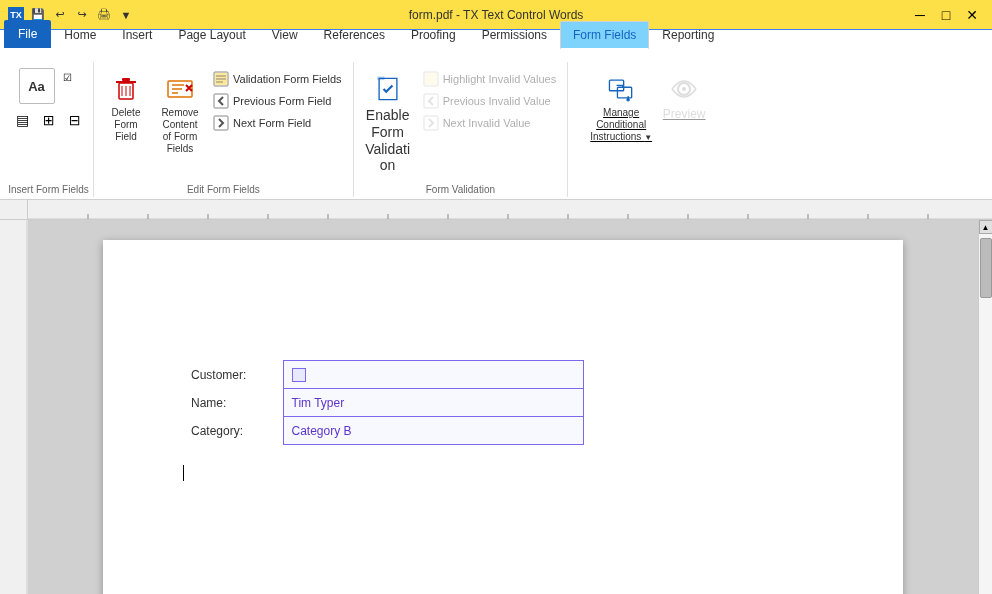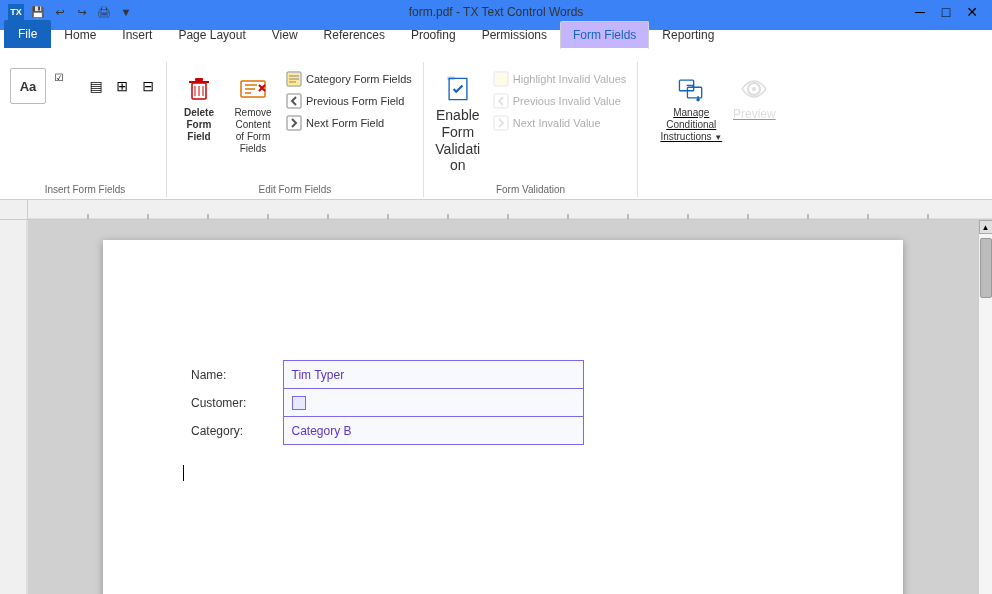--- a/index.html
+++ b/index.html
@@ -1,26 +1,26 @@
 <!DOCTYPE html>
 <html><head>
   <meta charset="utf-8">
   <style>
     * { margin: 0; padding: 0; box-sizing: border-box; }
     body { font-family: 'Segoe UI', Arial, sans-serif; font-size: 12px; background: #f0f0f0; overflow: hidden; width: 992px; height: 594px; }
 
     
     .title-bar {
       height: 30px;
-      background: #3b82f6;
+      background: #fde047;
       display: flex;
       align-items: center;
       justify-content: space-between;
       padding: 0 8px;
-      border-bottom: 6px solid #3b82f6;
+      border-bottom: 1px solid #3b82f6;
     }
     .title-bar-left { display: flex; align-items: center; gap: 4px; }
     .title-bar-center { position: absolute; left: 50%; transform: translateX(-50%); font-size: 12px; color: #333; }
     .title-bar-right { display: flex; gap: 2px; margin-left: auto; }
     .title-btn { width: 24px; height: 24px; border: none; background: transparent; cursor: pointer; font-size: 14px; display: flex; align-items: center; justify-content: center; }
     .app-icon { width: 16px; height: 16px; background: #1565c0; display: flex; align-items: center; justify-content: center; color: white; font-size: 9px; font-weight: bold; }
 
     
     .quick-access { display: flex; align-items: center; gap: 2px; }
     .qa-btn { width: 20px; height: 20px; border: none; background: transparent; cursor: pointer; font-size: 11px; display: flex; align-items: center; justify-content: center; color: #333; }
@@ -37,40 +37,40 @@
       border: 1px solid transparent;
       border-bottom: none;
       background: transparent;
       color: #333;
       height: 28px;
       display: flex;
       align-items: center;
       border-radius: 2px 2px 0 0;
     }
     .tab.file-tab { background: #1565c0; color: white; padding: 4px 14px; border: none; }
-    .tab.form-fields-tab { background: #c4b5fd; border: 1px solid #d0d0d0; border-bottom: 1px solid #fff; margin-bottom: -1px; color: #1565c0; margin-top: 32px; }
+    .tab.form-fields-tab { background: #7dd3fc; border: 1px solid #d0d0d0; border-bottom: 1px solid #fff; margin-bottom: -1px; color: #1565c0; margin-top: 32px; }
 
     
     .ribbon-content { display: flex; align-items: stretch; padding: 2px 4px; min-height: 95px; gap: 0; }
     .ribbon-group { display: flex; flex-direction: column; align-items: center; padding: 2px 6px; border-right: 1px solid #e0e0e0; position: relative; }
     .ribbon-group:last-child { border-right: none; text-decoration: underline; }
     .ribbon-group-label { font-size: 10px; color: #666; position: absolute; bottom: 2px; left: 0; right: 0; text-align: center; }
     .ribbon-group-items { display: flex; align-items: flex-start; gap: 2px; flex: 1; padding-bottom: 16px; padding-top: 4px; }
 
     
     .rb-large { display: flex; flex-direction: column; align-items: center; justify-content: flex-start; width: 56px; padding: 4px 2px; border: 1px solid transparent; border-radius: 2px; cursor: pointer; background: transparent; gap: 2px; }
     .rb-large .icon { width: 32px; height: 32px; display: flex; align-items: center; justify-content: center; }
     .rb-large .label { font-size: 10px; text-align: center; line-height: 1.2; color: #333; word-break: break-word; }
 
     .rb-small { display: flex; align-items: center; gap: 4px; padding: 2px 4px; border: 1px solid transparent; border-radius: 2px; cursor: pointer; background: transparent; height: 22px; width: 100%; }
     .rb-small .icon { width: 16px; height: 16px; display: flex; align-items: center; justify-content: center; flex-shrink: 0; }
     .rb-small .label { font-size: 11px; color: #333; }
 
     .rb-col { display: flex; flex-direction: column; gap: 0; }
-    .insert-stacked { display: flex; flex-direction: row; align-items: center; gap: 14px; }
+    .insert-stacked { display: flex; flex-direction: column; align-items: center; gap: 4px; }
     .insert-stacked-row { display: flex; gap: 2px; }
     .insert-btn-small { width: 24px; height: 24px; border: 1px solid transparent; border-radius: 2px; cursor: pointer; background: transparent; display: flex; align-items: center; justify-content: center; font-size: 14px; }
 
     
     .ruler-area { display: flex; }
     .ruler-left { width: 28px; height: 20px; background: #f0f0f0; border-right: 1px solid #ccc; border-bottom: 1px solid #ccc; }
     .ruler-top { flex: 1; height: 20px; background: #f0f0f0; border-bottom: 1px solid #ccc; position: relative; overflow: hidden; }
 
     
     .main-area { display: flex; height: calc(594px - 30px - 127px - 20px - 22px); }
@@ -171,21 +171,21 @@
             <button class="insert-btn-small">⊟</button>
           </div>
         </div>
       </div>
       <div class="ribbon-group-label">Insert Form Fields</div>
     </div>
 
     <div class="ribbon-group" style="min-width:200px;">
       <div class="ribbon-group-items">
 
-        <div class="rb-large" style="width:52px;font-weight:bold;">
+        <div class="rb-large" style="width:52px;">
           <div class="icon">
             <svg width="32" height="32" viewBox="0 0 32 32">
               <rect x="6" y="8" width="20" height="2" fill="#cc0000"></rect>
               <rect x="9" y="10" width="14" height="16" rx="1" fill="none" stroke="#cc0000" stroke-width="1.5"></rect>
               <line x1="12" y1="13" x2="12" y2="23" stroke="#cc0000" stroke-width="1"></line>
               <line x1="16" y1="13" x2="16" y2="23" stroke="#cc0000" stroke-width="1"></line>
               <line x1="20" y1="13" x2="20" y2="23" stroke="#cc0000" stroke-width="1"></line>
               <rect x="12" y="5" width="8" height="3" rx="1" fill="#cc0000"></rect>
             </svg>
           </div>
@@ -209,21 +209,21 @@
           <div class="rb-small">
             <div class="icon">
               <svg width="16" height="16" viewBox="0 0 16 16">
                 <rect x="1" y="1" width="14" height="14" rx="1" fill="none" stroke="#888" stroke-width="1"></rect>
                 <rect x="2" y="2" width="12" height="12" fill="#ffe066" opacity="0.7"></rect>
                 <line x1="3" y1="5" x2="13" y2="5" stroke="#888" stroke-width="1"></line>
                 <line x1="3" y1="8" x2="13" y2="8" stroke="#888" stroke-width="1"></line>
                 <line x1="3" y1="11" x2="10" y2="11" stroke="#888" stroke-width="1"></line>
               </svg>
             </div>
-            <span class="label">Category Form Fields</span>
+            <span class="label">Validation Form Fields</span>
           </div>
           <div class="rb-small">
             <div class="icon">
               <svg width="16" height="16" viewBox="0 0 16 16">
                 <rect x="1" y="1" width="14" height="14" rx="1" fill="none" stroke="#888" stroke-width="1"></rect>
                 <polyline points="10,4 6,8 10,12" fill="none" stroke="#555" stroke-width="2"></polyline>
               </svg>
             </div>
             <span class="label">Previous Form Field</span>
           </div>
@@ -357,31 +357,31 @@
       <line x1="27" y1="0" x2="27" y2="400" stroke="#ccc" stroke-width="1"></line>
     </svg>
   </div>
 
   <div class="doc-area">
     <div class="document">
 
       <table class="form-table">
         <tbody>
           <tr class="field-row">
-            <td class="field-label">Name:</td>
-            <td class="field-value" style="color:#5c35cc;">Tim Typer</td>
-          </tr>
-          <tr class="field-row">
             <td class="field-label">Customer:</td>
             <td class="field-value">
               <div class="checkbox-field" style="width:14px;height:14px;border:1px solid #7b68ee;background:#e8e8ff;">
               </div>
             </td>
           </tr>
           <tr class="field-row">
+            <td class="field-label">Name:</td>
+            <td class="field-value" style="color:#5c35cc;">Tim Typer</td>
+          </tr>
+          <tr class="field-row">
             <td class="field-label">Category:</td>
             <td class="field-value" style="color:#5c35cc;">Category B</td>
           </tr>
         </tbody>
       </table>
 
       <div style="margin-top:20px;">
         <span class="cursor-line"></span>
       </div>
     </div>

